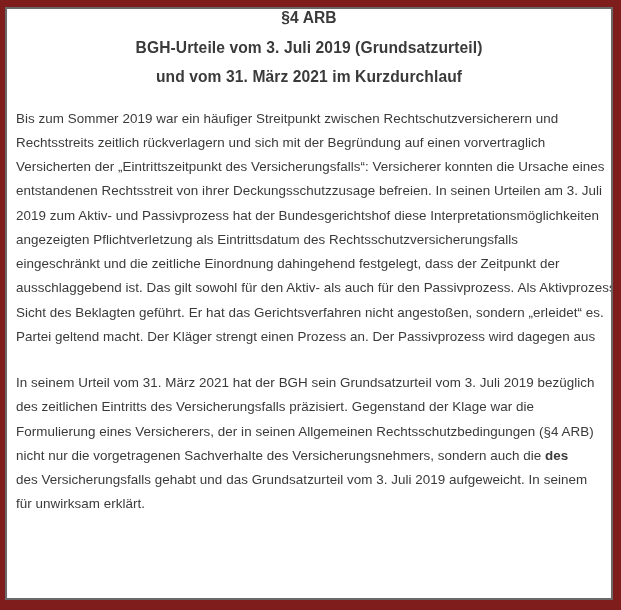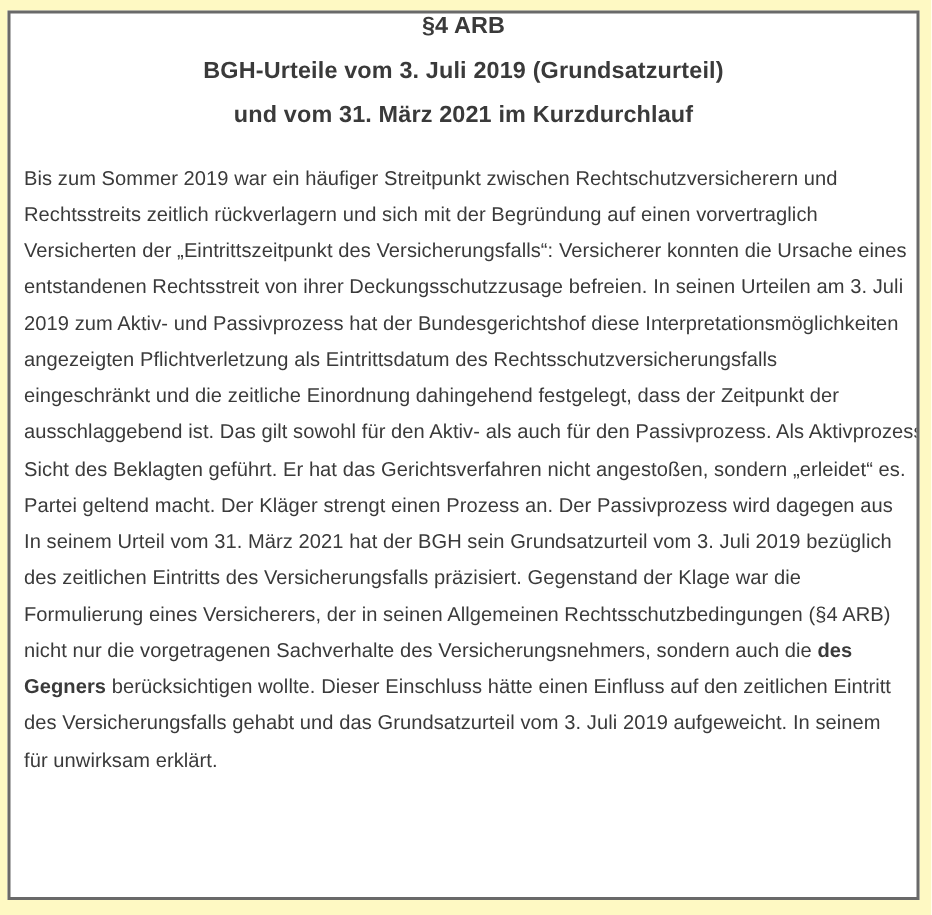--- a/index.html
+++ b/index.html
@@ -7,21 +7,21 @@
     padding: 0;
     width: 621px;
     height: 610px;
     background: #ffffff;
     font-family: "Liberation Sans", sans-serif;
   }
   .page {
     position: relative;
     width: 621px;
     height: 610px;
-    background: #fef9c3;
+    background: #7f1d1d;
     overflow: hidden;
   }
   .frame {
     position: absolute;
     left: 5px;
     top: 7px;
     width: 608px;
     height: 593px;
     box-sizing: border-box;
     border: 2px solid var(--border-color, #696969);
@@ -42,21 +42,21 @@
   }
   .para {
     padding-left: 9px;
     padding-right: 4px;
     font-size: 13.4px;
     line-height: 24.25px;
     color: var(--text-color, #3a3a3a);
     letter-spacing: 0.05px;
   }
   .para-1 { margin-top: 15px; }
-  .para-2 { margin-top: 0; }
+  .para-2 { margin-top: 22px; }
   .line { white-space: nowrap; }
   .b { font-weight: bold; }
 </style>
 </head>
 <body style="background: rgb(255, 255, 255);">
 
 <div class="page">
   <div class="frame">
 
     <div class="doc-header">
@@ -75,19 +75,18 @@
         <div class="line"><span>eingeschränkt und die zeitliche Einordnung dahingehend festgelegt, dass der Zeitpunkt der</span></div>
         <div class="line"><span>ausschlaggebend ist. Das gilt sowohl für den Aktiv- als auch für den Passivprozess. Als Aktivprozess</span></div>
         <div class="line"><span>Sicht des Beklagten geführt. Er hat das Gerichtsverfahren nicht angestoßen, sondern „erleidet“ es.</span></div>
         <div class="line"><span>Partei geltend macht. Der Kläger strengt einen Prozess an. Der Passivprozess wird dagegen aus</span></div>
       </div>
     <div class="para para-2">
         <div class="line"><span>In seinem Urteil vom 31. März 2021 hat der BGH sein Grundsatzurteil vom 3. Juli 2019 bezüglich</span></div>
         <div class="line"><span>des zeitlichen Eintritts des Versicherungsfalls präzisiert. Gegenstand der Klage war die</span></div>
         <div class="line"><span>Formulierung eines Versicherers, der in seinen Allgemeinen Rechtsschutzbedingungen (§4 ARB)</span></div>
         <div class="line"><span>nicht nur die vorgetragenen Sachverhalte des Versicherungsnehmers, sondern auch die </span><span class="b">des</span></div>
-        <div class="line"><span class="b">Gegners</span><span> berücksichtigen wollte. Dieser Einschluss hätte einen Einfluss auf den zeitlichen Eintritt</span></div>
         <div class="line"><span>des Versicherungsfalls gehabt und das Grundsatzurteil vom 3. Juli 2019 aufgeweicht. In seinem</span></div>
         <div class="line"><span>für unwirksam erklärt.</span></div>
       </div>
 
   </div>
 </div>
 
 </body></html>

